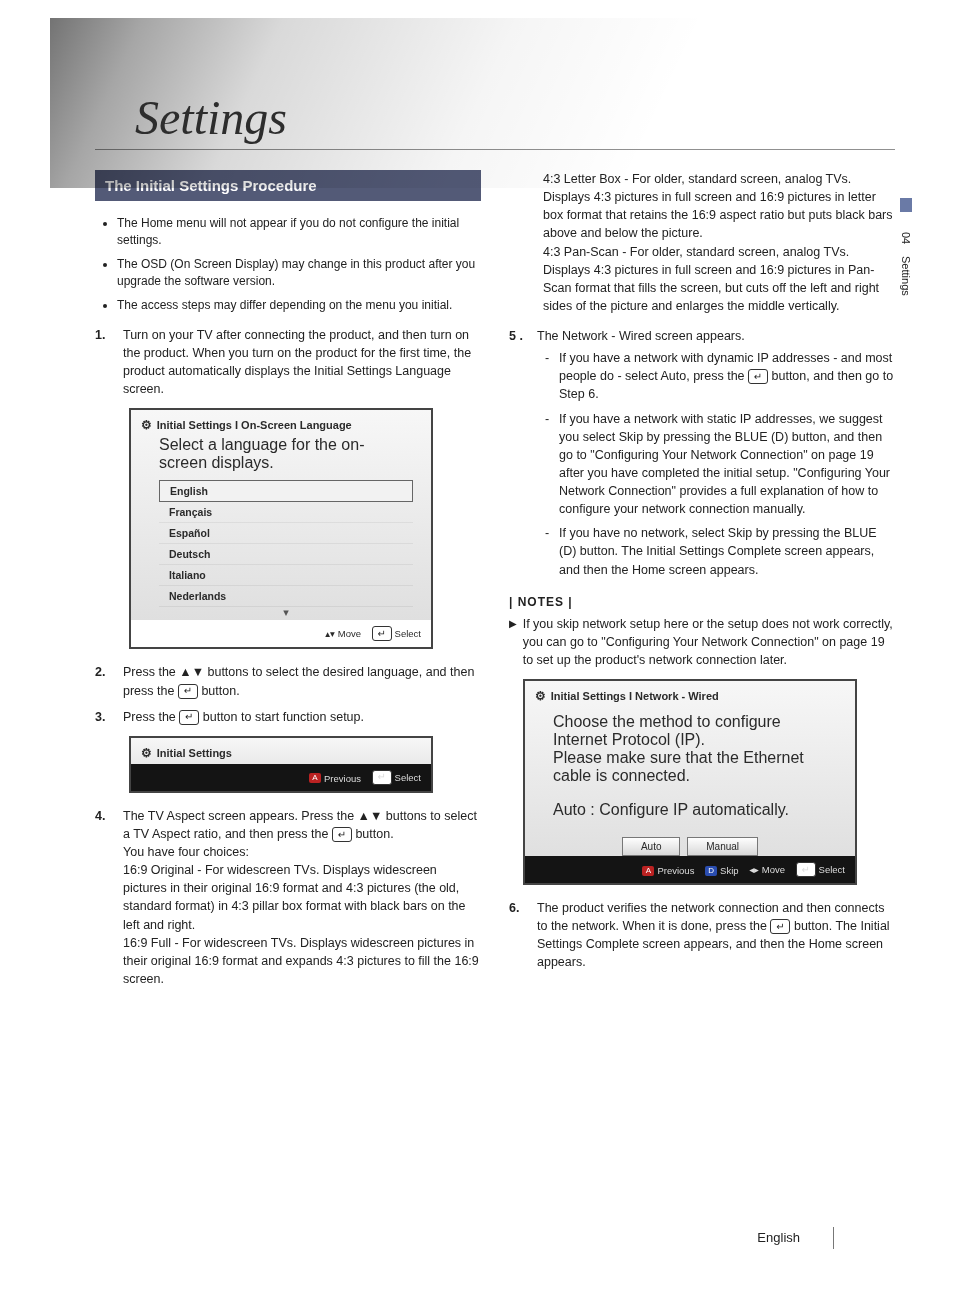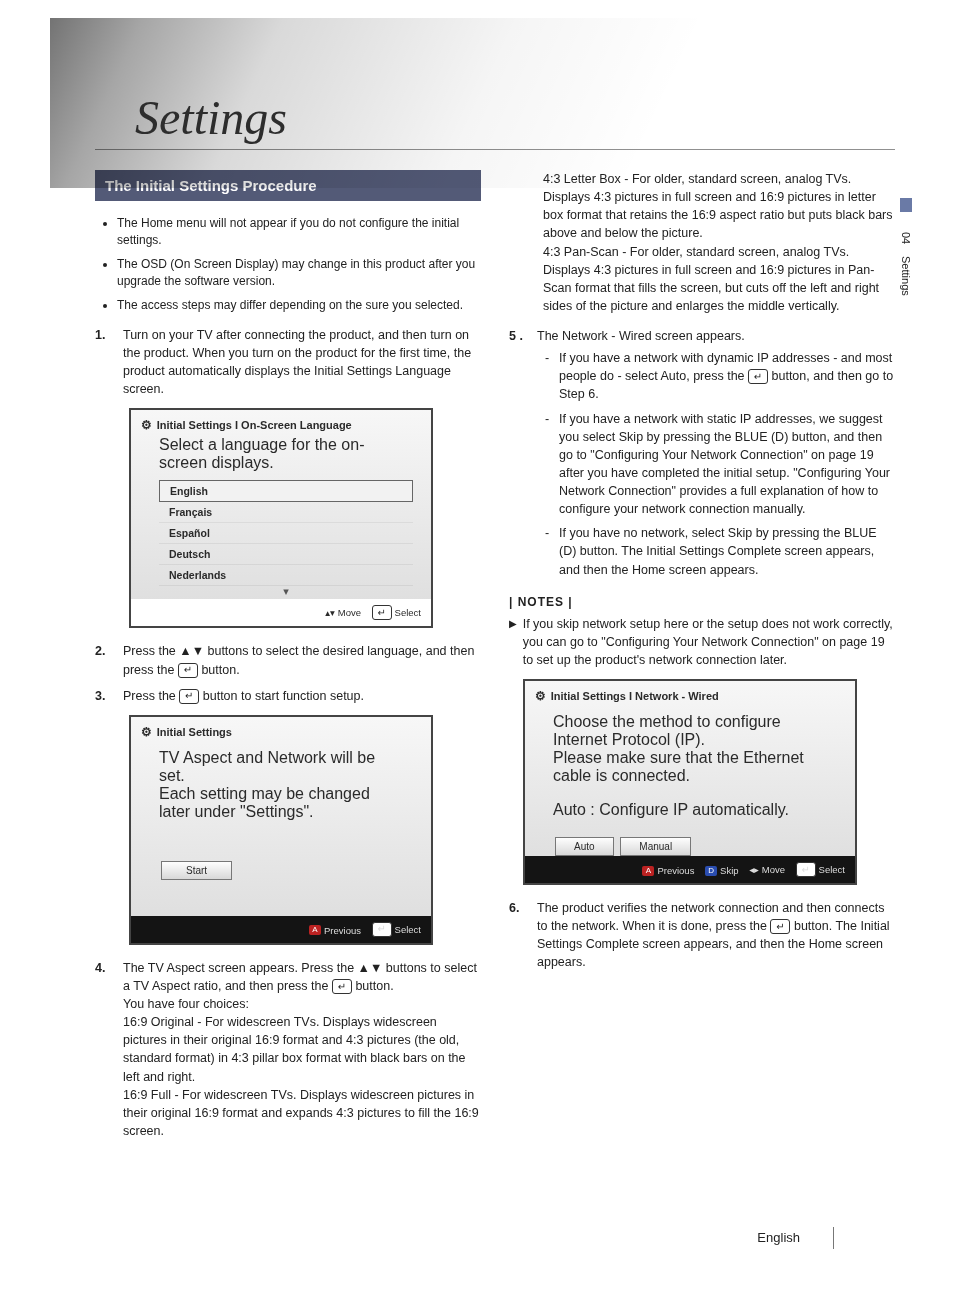--- a/index.html
+++ b/index.html
@@ -114,21 +114,21 @@
   }
   .ui-body { padding:6px 28px 18px 28px; }
   .ui-btn {
     display:inline-block;
     border:1px solid #777;
     background:linear-gradient(#fefefe,#d8d8d8);
     font-size:10px;
     padding:3px 24px;
   }
   .ui-btn.small { padding:3px 18px; }
-  .btn-row { text-align:left; margin-top:18px; }
+  .btn-row { text-align:center; margin-top:18px; }
   .btn-row .ui-btn { margin:0 2px; }
   .enter-icon {
     display:inline-flex; align-items:center; justify-content:center;
     width:18px; height:13px; border:1.5px solid #333; border-radius:3px;
     background:#fff; vertical-align:middle;
     font-size:10px; line-height:1;
   }
   .gear { font-size:12px; }
   
   .side-tab {
@@ -167,39 +167,40 @@
   <div class="side-tab" style="top:256px">Settings</div>
 
   <div class="columns">
 
     <div class="col">
       <div class="section-bar">The Initial Settings Procedure</div>
 
       <ul class="bullets">
         <li>The Home menu will not appear if you do not configure the initial settings.</li>
         <li>The OSD (On Screen Display) may change in this product after you upgrade the software version.</li>
-        <li>The access steps may differ depending on the sure you selected.</li>
+        <li>The access steps may differ depending on the menu you initial.</li>
       </ul>
 
       <div class="step">
         <div class="step-num">1.</div>
         <div class="step-body">Turn on your TV after connecting the product, and then turn on the product. When you turn on the product for the first time, the product automatically displays the Initial Settings Language screen.</div>
       </div>
 
       <div class="ui-box">
         <div class="ui-header">
           <span class="gear">⚙</span>
           <span>Initial Settings I On-Screen Language</span>
         </div>
         <div class="ui-sub">Select a language for the on-screen displays.</div>
         <div class="lang-list">
           <div class="lang-item selected">English</div>
           <div class="lang-item">Français</div>
           <div class="lang-item">Español</div>
           <div class="lang-item">Deutsch</div>
+          <div class="lang-item">Italiano</div>
           <div class="lang-item">Nederlands</div>
           <div class="lang-more">▾</div>
         </div>
         <div class="ui-foot">
           <span class="foot-chip">
               <span>▴▾</span>
               <span>Move</span>
             </span>
           <span class="foot-chip">
               <span class="enter-icon">↵</span>
@@ -223,27 +224,20 @@
           <span>Press the </span>
           <span class="enter-icon">↵</span>
           <span> button to start function setup.</span>
         </div>
       </div>
 
       <div class="ui-box">
         <div class="ui-header">
           <span class="gear">⚙</span>
           <span>Initial Settings</span>
-        </div>
-        <div class="ui-body">
-          <div class="ui-line" style="padding:0">TV Aspect and Network will be set.</div>
-          <div class="ui-line" style="padding:0">Each setting may be changed later under "Settings".</div>
-          <div class="btn-row" style="margin-top:40px;margin-bottom:18px">
-            <span class="ui-btn">Start</span>
-          </div>
         </div>
         <div class="ui-foot dark">
           <span class="foot-chip">
               <span class="chip-a">A</span>
               <span>Previous</span>
             </span>
           <span class="foot-chip">
               <span class="enter-icon">↵</span>
               <span>Select</span>
             </span>

